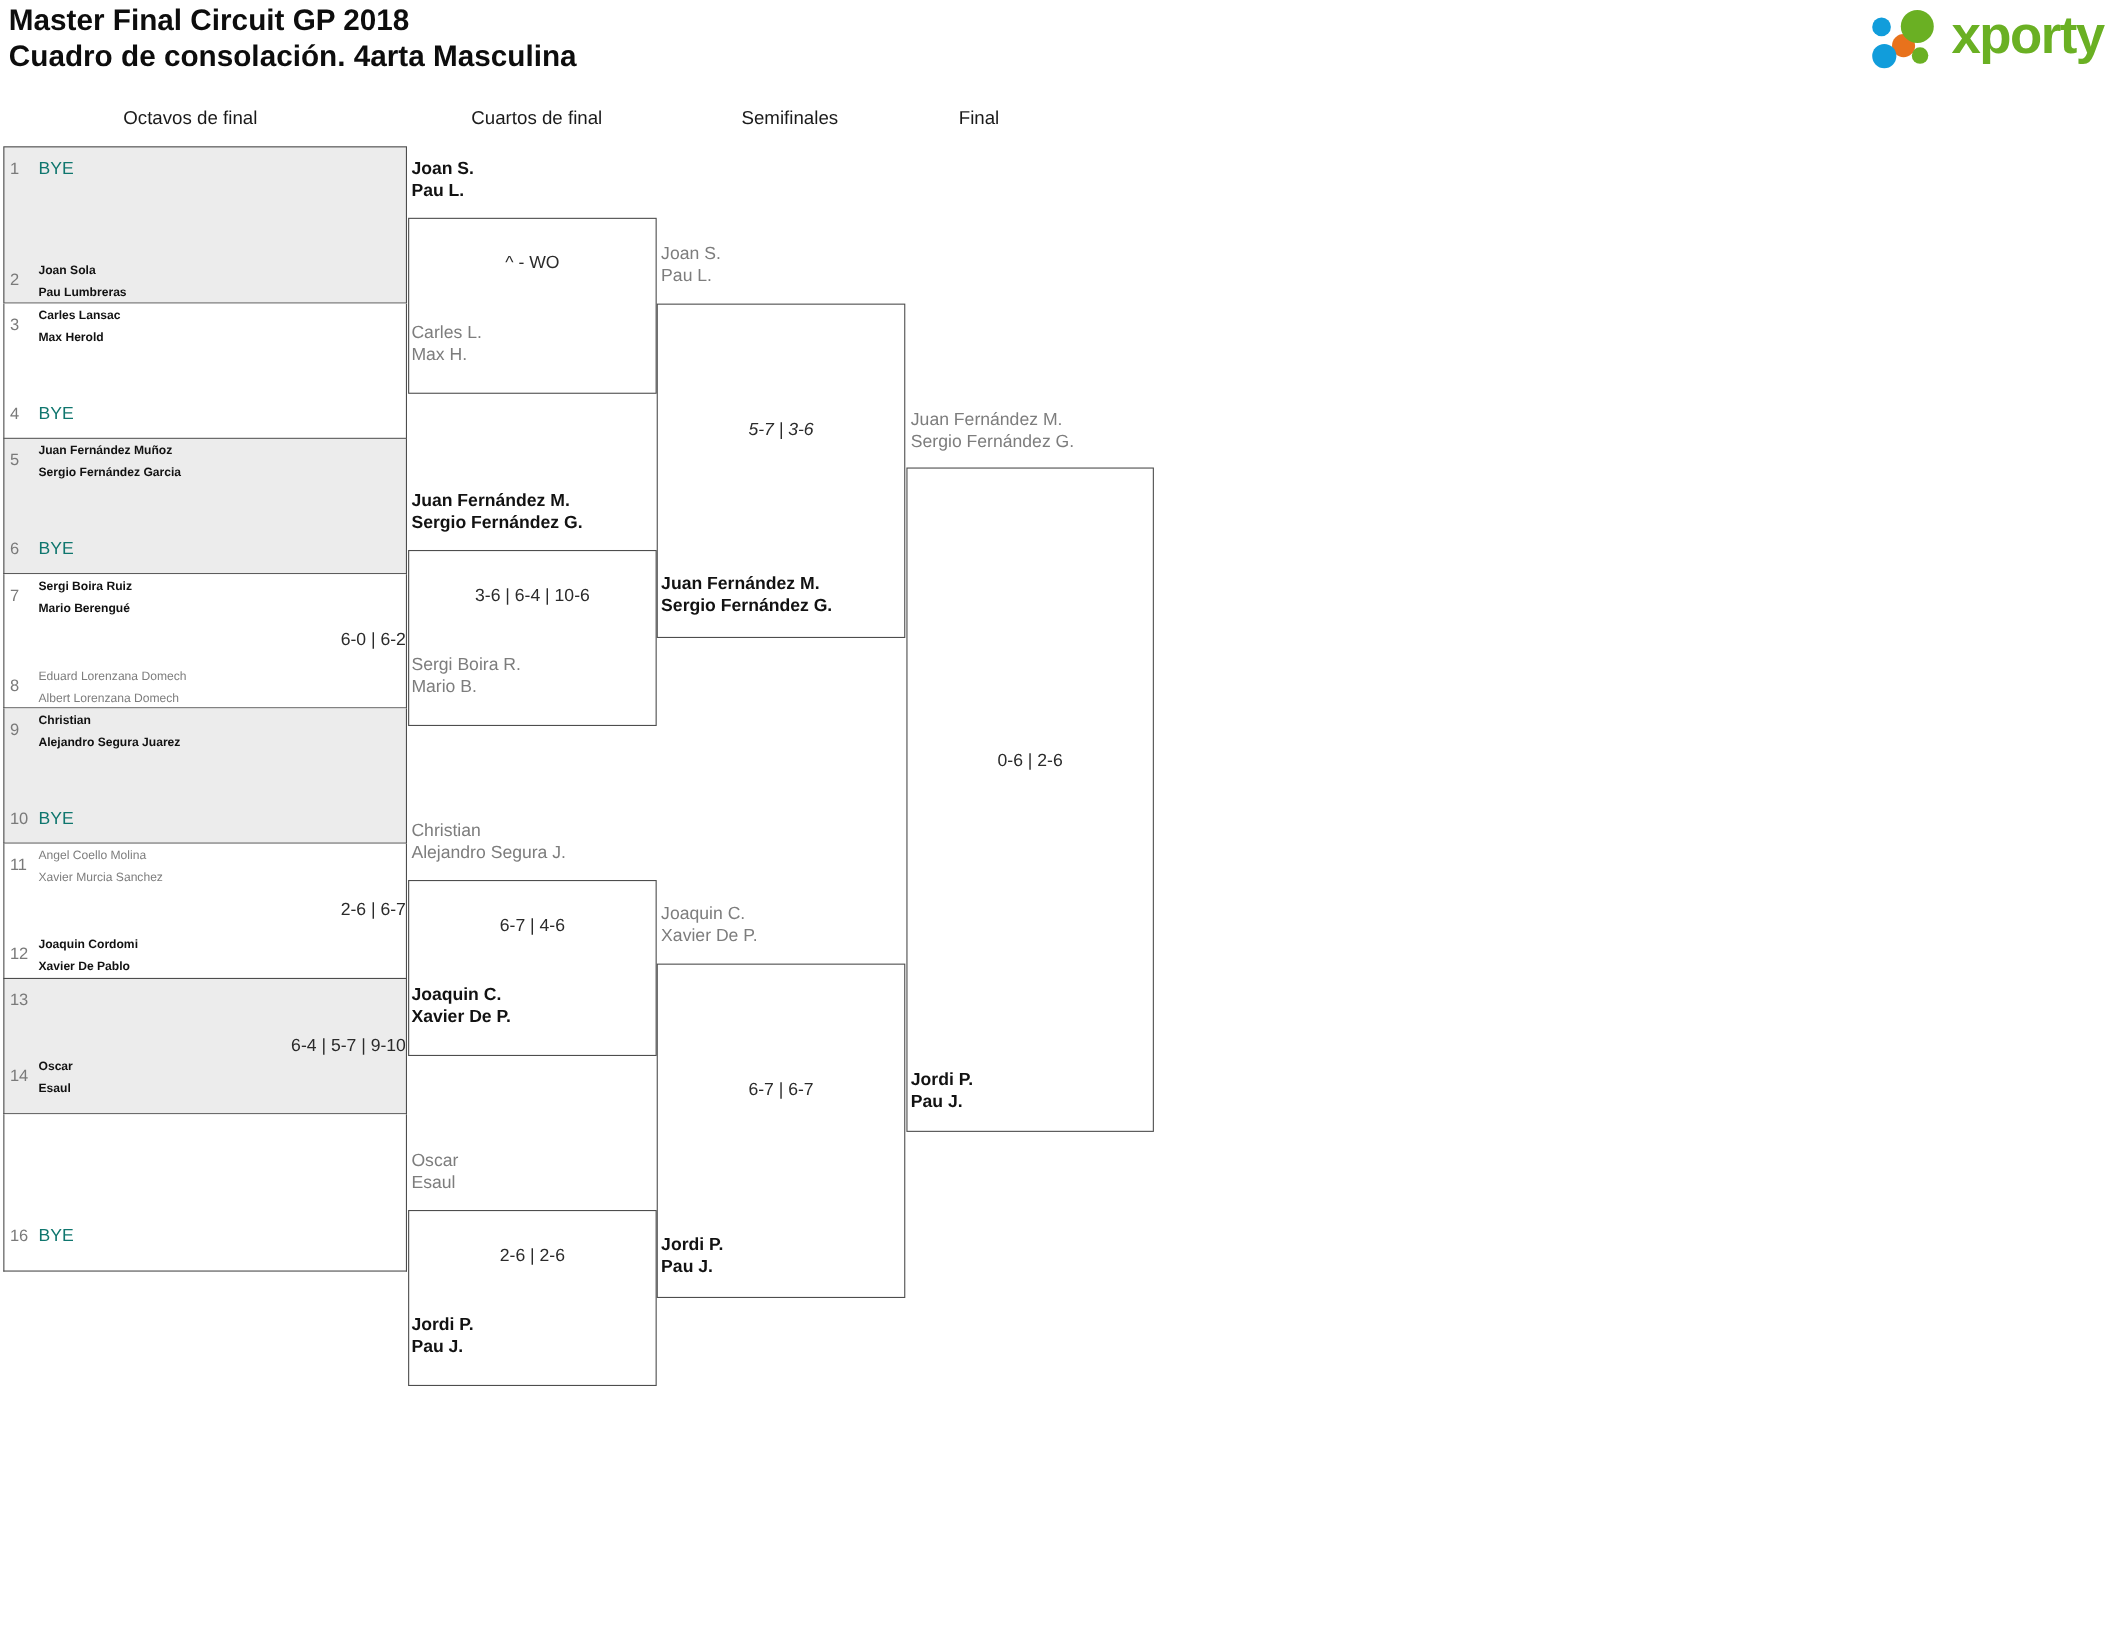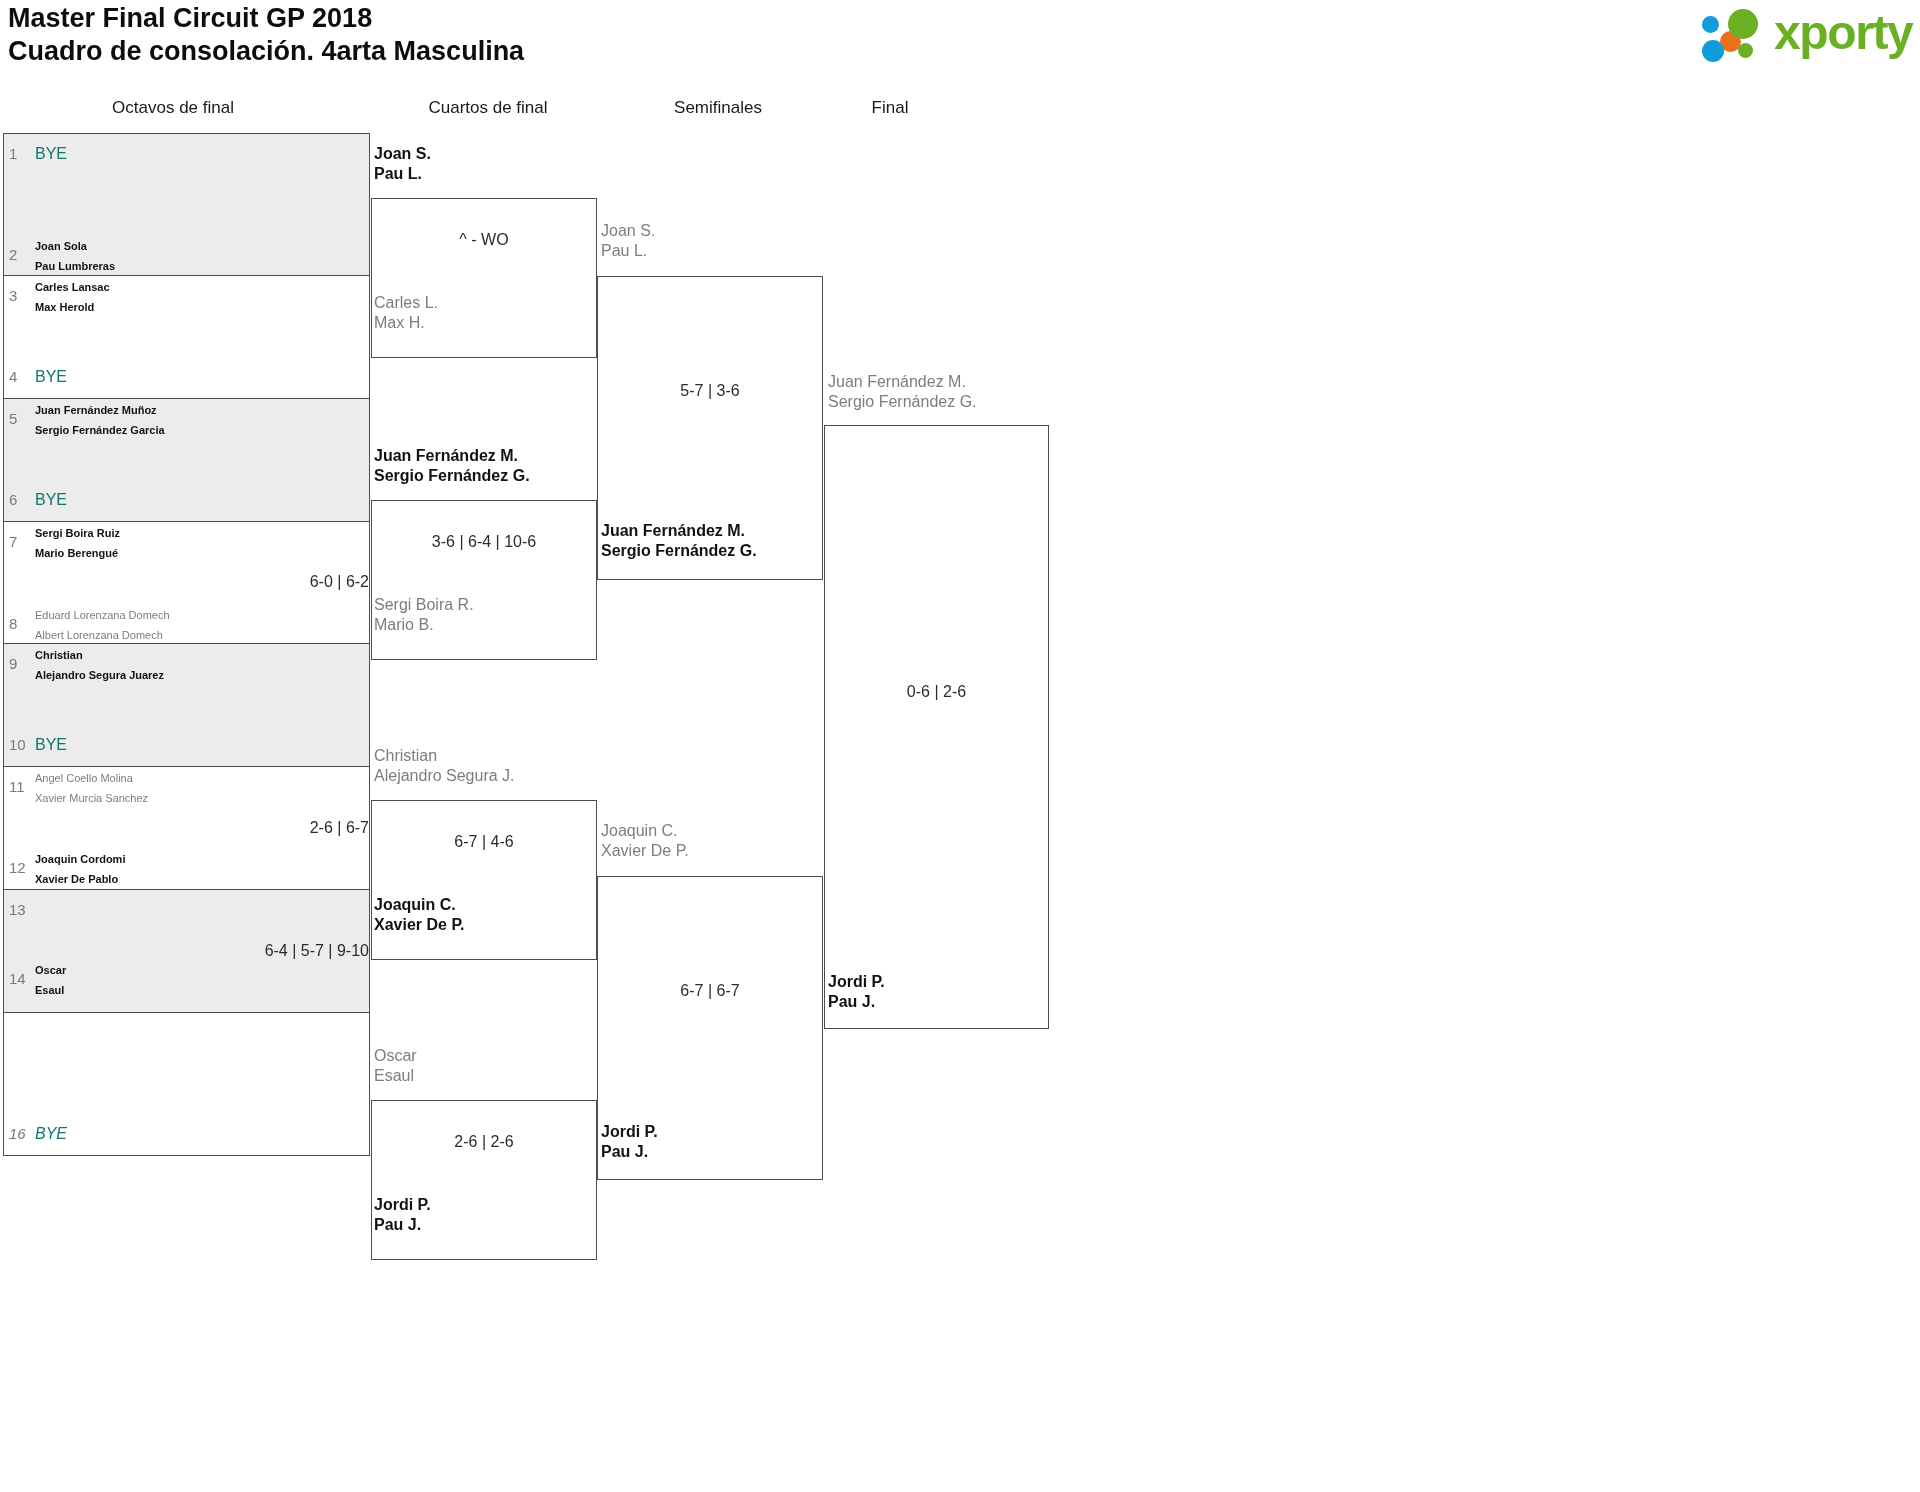--- a/index.html
+++ b/index.html
@@ -268,21 +268,21 @@
   <div class="r1-slot" style="top:69px;">
     <div class="seed-num">14</div>
     <div class="team winner">
       <div class="ln">Oscar</div>
       <div class="ln">Esaul</div>
     </div>
   </div>
 </div>
 
 <div class="r1-block plain" style="top:1013px; height:143px;">
-  <div class="r1-slot" style="top:101px;font-style:italic;">
+  <div class="r1-slot" style="top:91px;">
     <div class="seed-num">16</div>
     <div class="bye-label">BYE</div>
   </div>
 </div>
 
 <div class="adv-team winner" style="left:374px; top:144px;">
   <div class="ln">Joan S.</div>
   <div class="ln">Pau L.</div>
 </div>
 <div class="conn-box" style="left:371px; top:198px; width:226px; height:160px;"></div>
@@ -323,21 +323,21 @@
 <div class="adv-team winner" style="left:374px; top:1195px;">
   <div class="ln">Jordi P.</div>
   <div class="ln">Pau J.</div>
 </div>
 
 <div class="adv-team loser" style="left:601px; top:221px;">
   <div class="ln">Joan S.</div>
   <div class="ln">Pau L.</div>
 </div>
 <div class="conn-box" style="left:597px; top:276px; width:226px; height:304px;"></div>
-<div class="conn-score" style="left:597px; top:382px; width:226px;">5-7 | 3-6</div>
+<div class="conn-score" style="left:597px; top:382px; width:226px;font-style:italic;">5-7 | 3-6</div>
 <div class="adv-team winner" style="left:601px; top:521px;">
   <div class="ln">Juan Fernández M.</div>
   <div class="ln">Sergio Fernández G.</div>
 </div>
 
 <div class="adv-team loser" style="left:601px; top:821px;">
   <div class="ln">Joaquin C.</div>
   <div class="ln">Xavier De P.</div>
 </div>
 <div class="conn-box" style="left:597px; top:876px; width:226px; height:304px;"></div>

